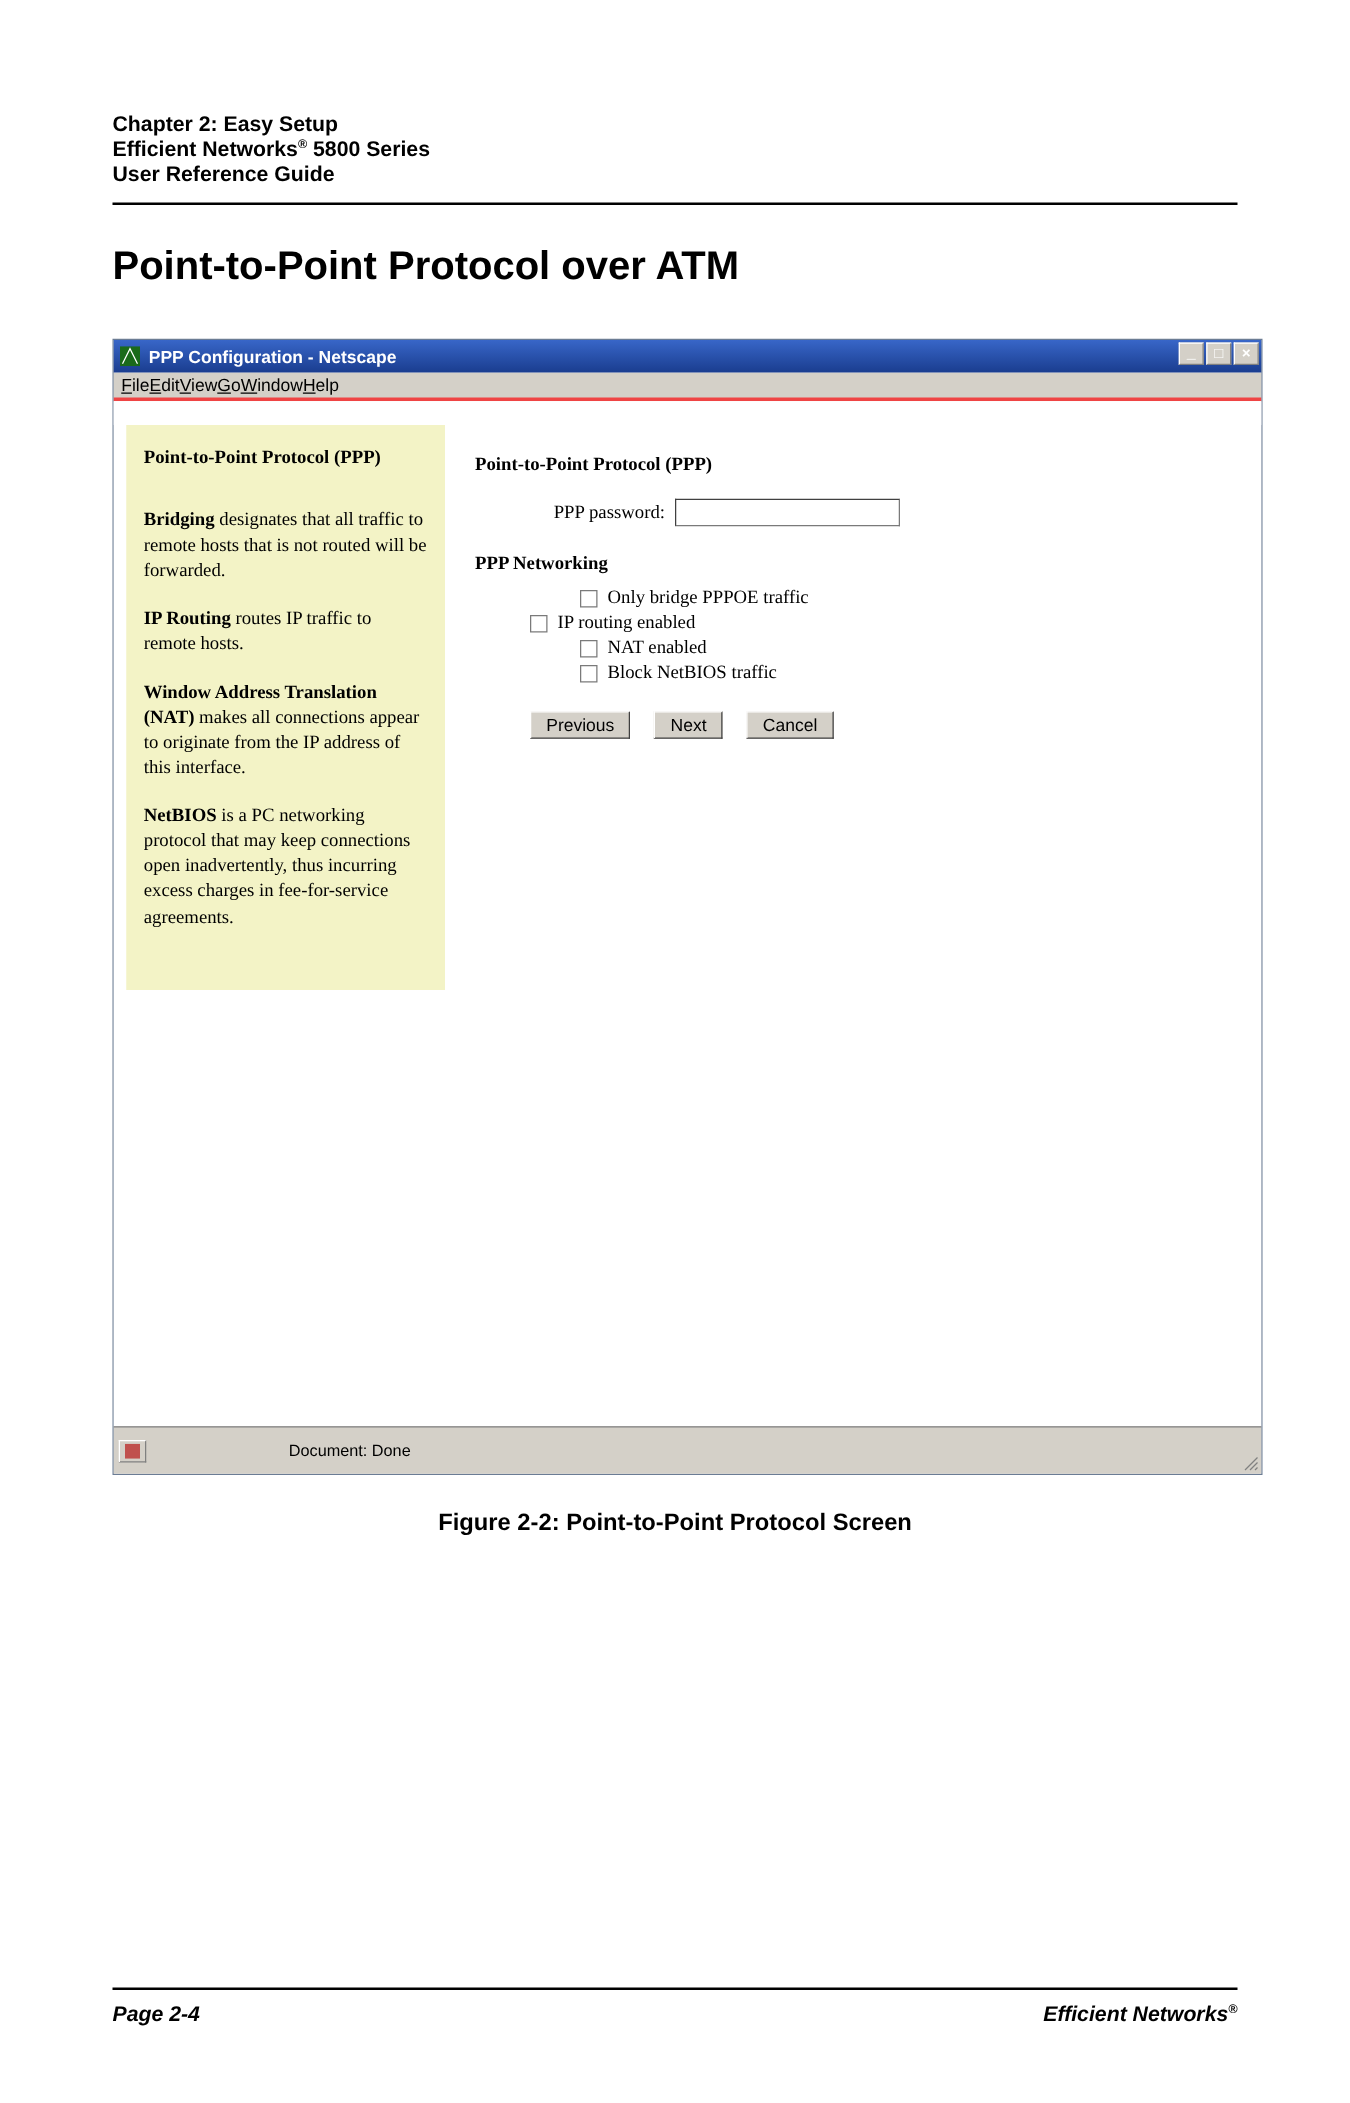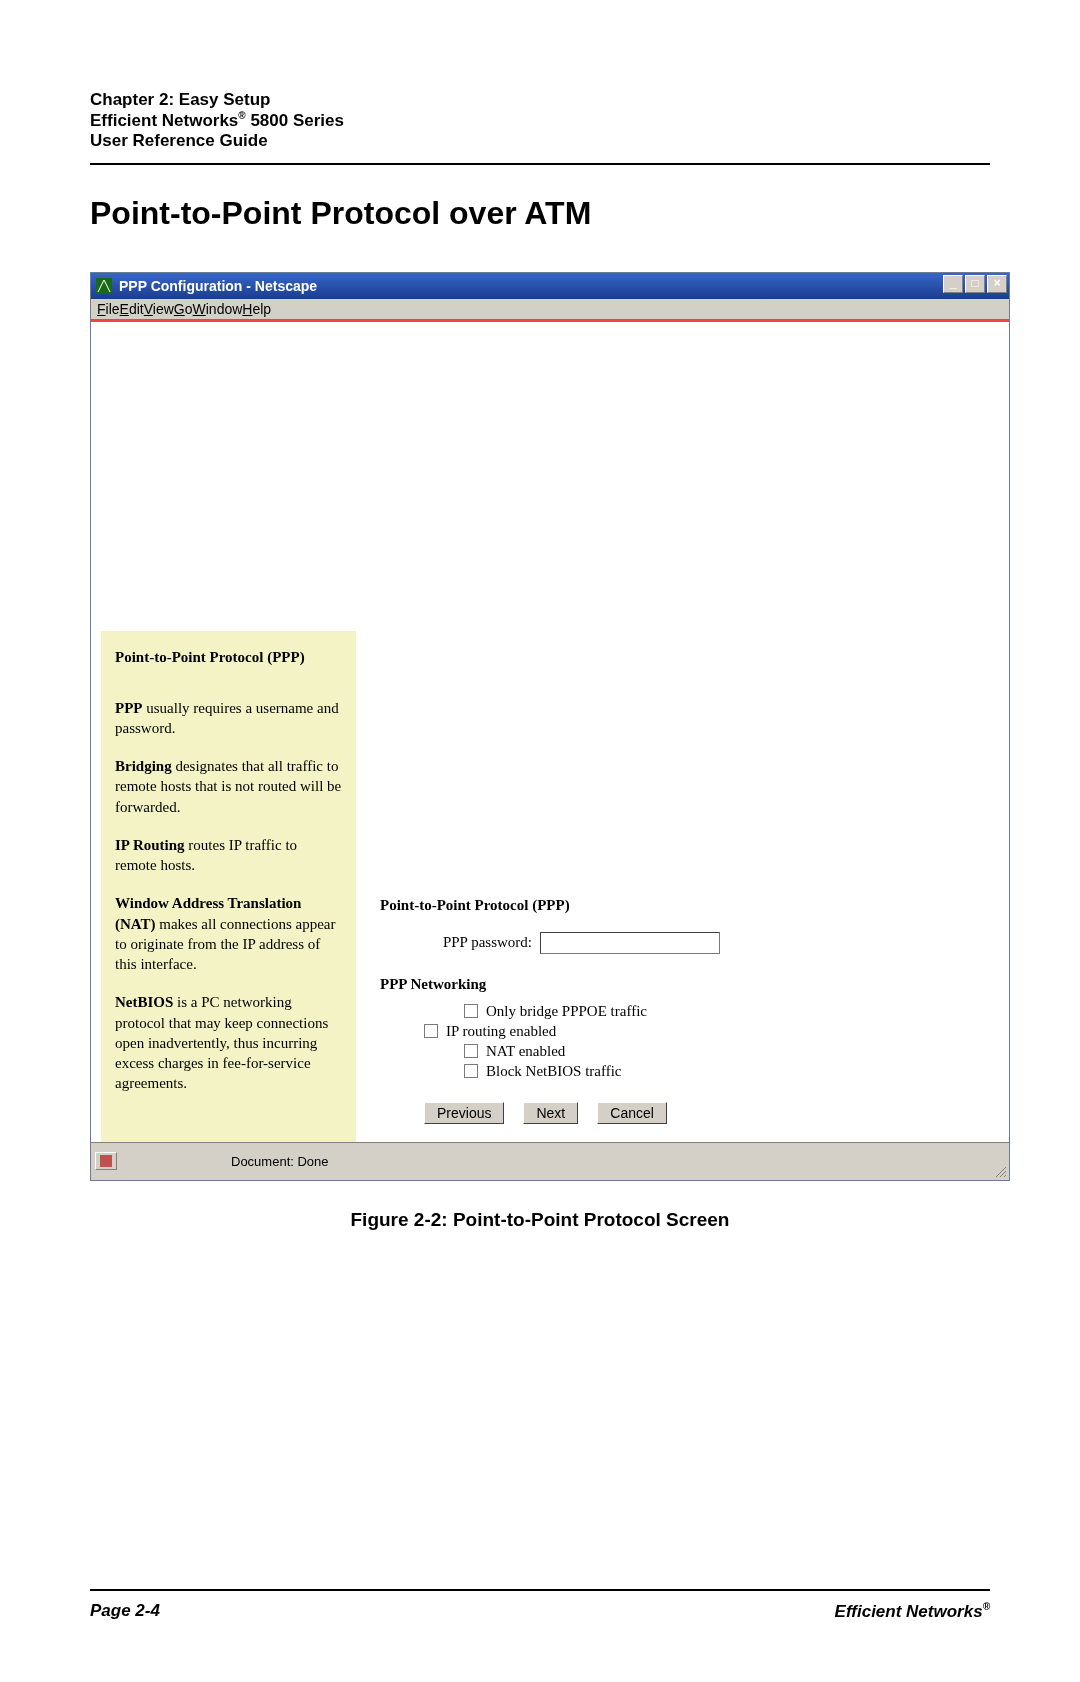--- a/index.html
+++ b/index.html
@@ -69,21 +69,21 @@
     padding: 2px 6px;
     font-size: 14px;
     display: flex;
   }
   .menu-item { text-decoration: underline; text-decoration-color: transparent; }
   .menu-item::first-letter { text-decoration: underline; }
   .content-area {
     background: #fff;
     min-height: 820px;
     display: flex;
-    align-items: flex-end;
+    align-items: flex-start;
     position: relative;
     border-top: 19px solid #fff;
   }
   .help-panel {
     background: #f3f3c6;
     width: 255px;
     margin-left: 10px;
     padding: 16px 14px 30px 14px;
     font-family: Georgia, 'Times New Roman', serif;
     font-size: 15px;
@@ -199,21 +199,20 @@
     <span class="menu-item">View</span>
     <span class="menu-item">Go</span>
     <span class="menu-item">Window</span>
     <span class="menu-item">Help</span>
   </div>
 
   <div class="content-area">
 
     <div class="help-panel">
       <div class="hp-title">Point-to-Point Protocol (PPP)</div>
-      <p><b>PPP</b><span> usually requires a username and password.</span></p>
       <p><b>Bridging</b><span> designates that all traffic to remote hosts that is not routed will be forwarded.</span></p>
       <p><b>IP Routing</b><span> routes IP traffic to remote hosts.</span></p>
       <p><b>Window Address Translation (NAT)</b><span> makes all connections appear to originate from the IP address of this interface.</span></p>
       <p><b>NetBIOS</b><span> is a PC networking protocol that may keep connections open inadvertently, thus incurring excess charges in fee-for-service agreements.</span></p>
     </div>
 
     <div class="main-panel">
       <div class="mp-heading">Point-to-Point Protocol (PPP)</div>
       <div class="form-row">
         <label>PPP password:</label>

